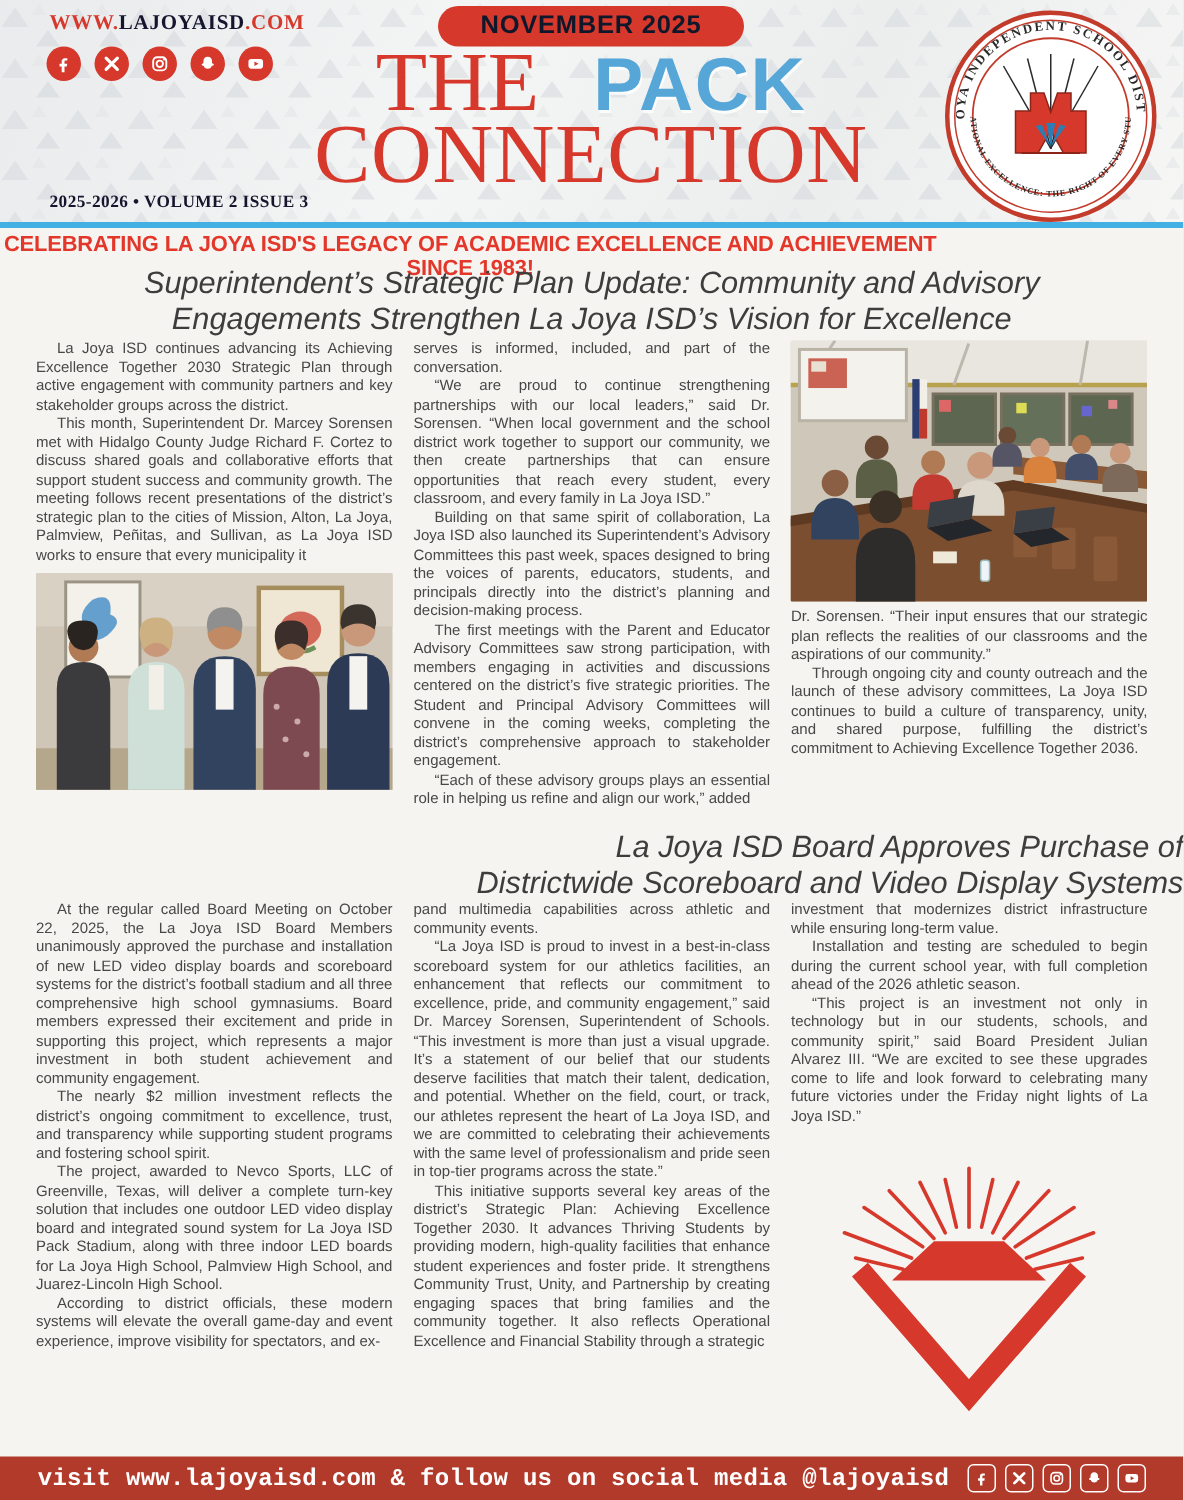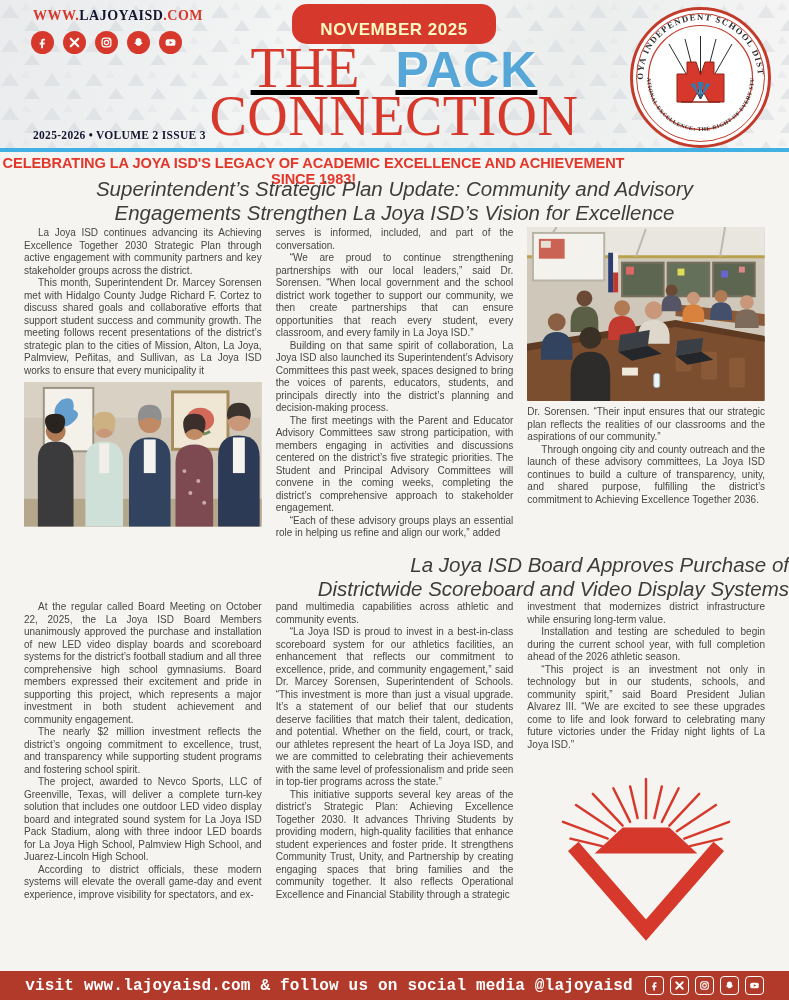--- a/index.html
+++ b/index.html
@@ -17,24 +17,24 @@
   .website { position:absolute; left:33px; top:8px; font-family:"Liberation Serif",serif;
     font-weight:700; font-size:14px; letter-spacing:.5px; color:#15152e; cursor:pointer; }
   .website .red { color:#d6392c; }
   .social-row { position:absolute; left:31px; top:31px; display:flex; gap:9px; }
   .sicon { width:23px; height:23px; border-radius:50%; background:#d6392c;
     display:flex; align-items:center; justify-content:center; cursor:pointer; }
   .sicon svg { width:15px; height:15px; display:block; }
   .issue-line { position:absolute; left:33px; top:129px; font-family:"Liberation Serif",serif;
     font-weight:700; font-size:11.5px; color:#15152e; letter-spacing:.3px; }
   .masthead { position:absolute; left:178px; top:4px; width:432px; text-align:center; }
-  .pill { display:inline-block; background:#d6392c; color:#fef9c3; font-weight:800;
-    font-size:17px; letter-spacing:.5px; padding:16px 28px 4px; border-radius:15px; }
+  .pill { display:inline-block; background:#d6392c; color:#0f172a; font-weight:800;
+    font-size:17px; letter-spacing:.5px; padding:3px 28px 4px; border-radius:15px; }
   .title-line1 { display:flex; justify-content:center; align-items:baseline; gap:10px;
-    margin-top:-4px; line-height:1;text-decoration:underline; }
+    margin-top:-4px; line-height:1; }
   .t-the { font-family:"Liberation Serif",serif; font-size:56px; color:#d6392c; }
   .t-pack { font-size:50px; font-weight:800; color:#56a6d8; letter-spacing:1px;
     text-shadow:1px 2px 0 rgba(255,255,255,.8);margin-left:26px; }
   .t-connection { font-family:"Liberation Serif",serif; font-size:56px; color:#d6392c;
     line-height:1; margin-top:-8px; letter-spacing:.5px; }
   .seal { position:absolute; left:629px; top:6px; width:143px; height:143px; }
   .blue-line { position:absolute; left:0; top:148px; width:789px; height:4px; background:#43b0e4; }
   
   .banner { position:absolute; left:0; top:155px; width:627px; text-align:center;
     font-weight:800; font-size:14.6px; letter-spacing:-.1px; color:#e2372a; }

